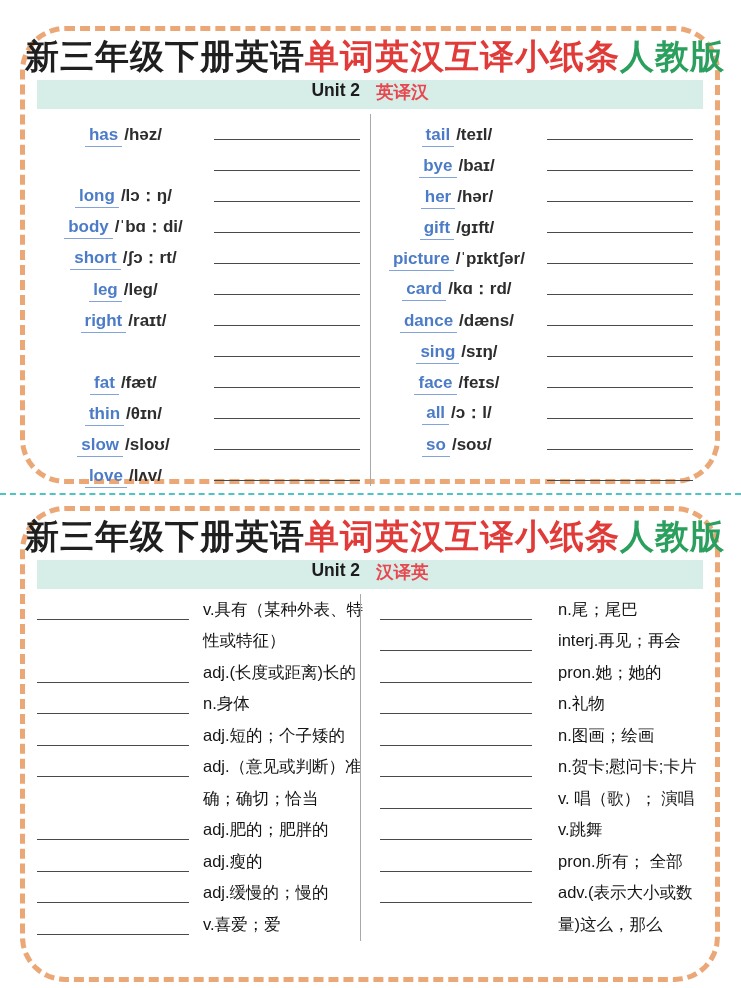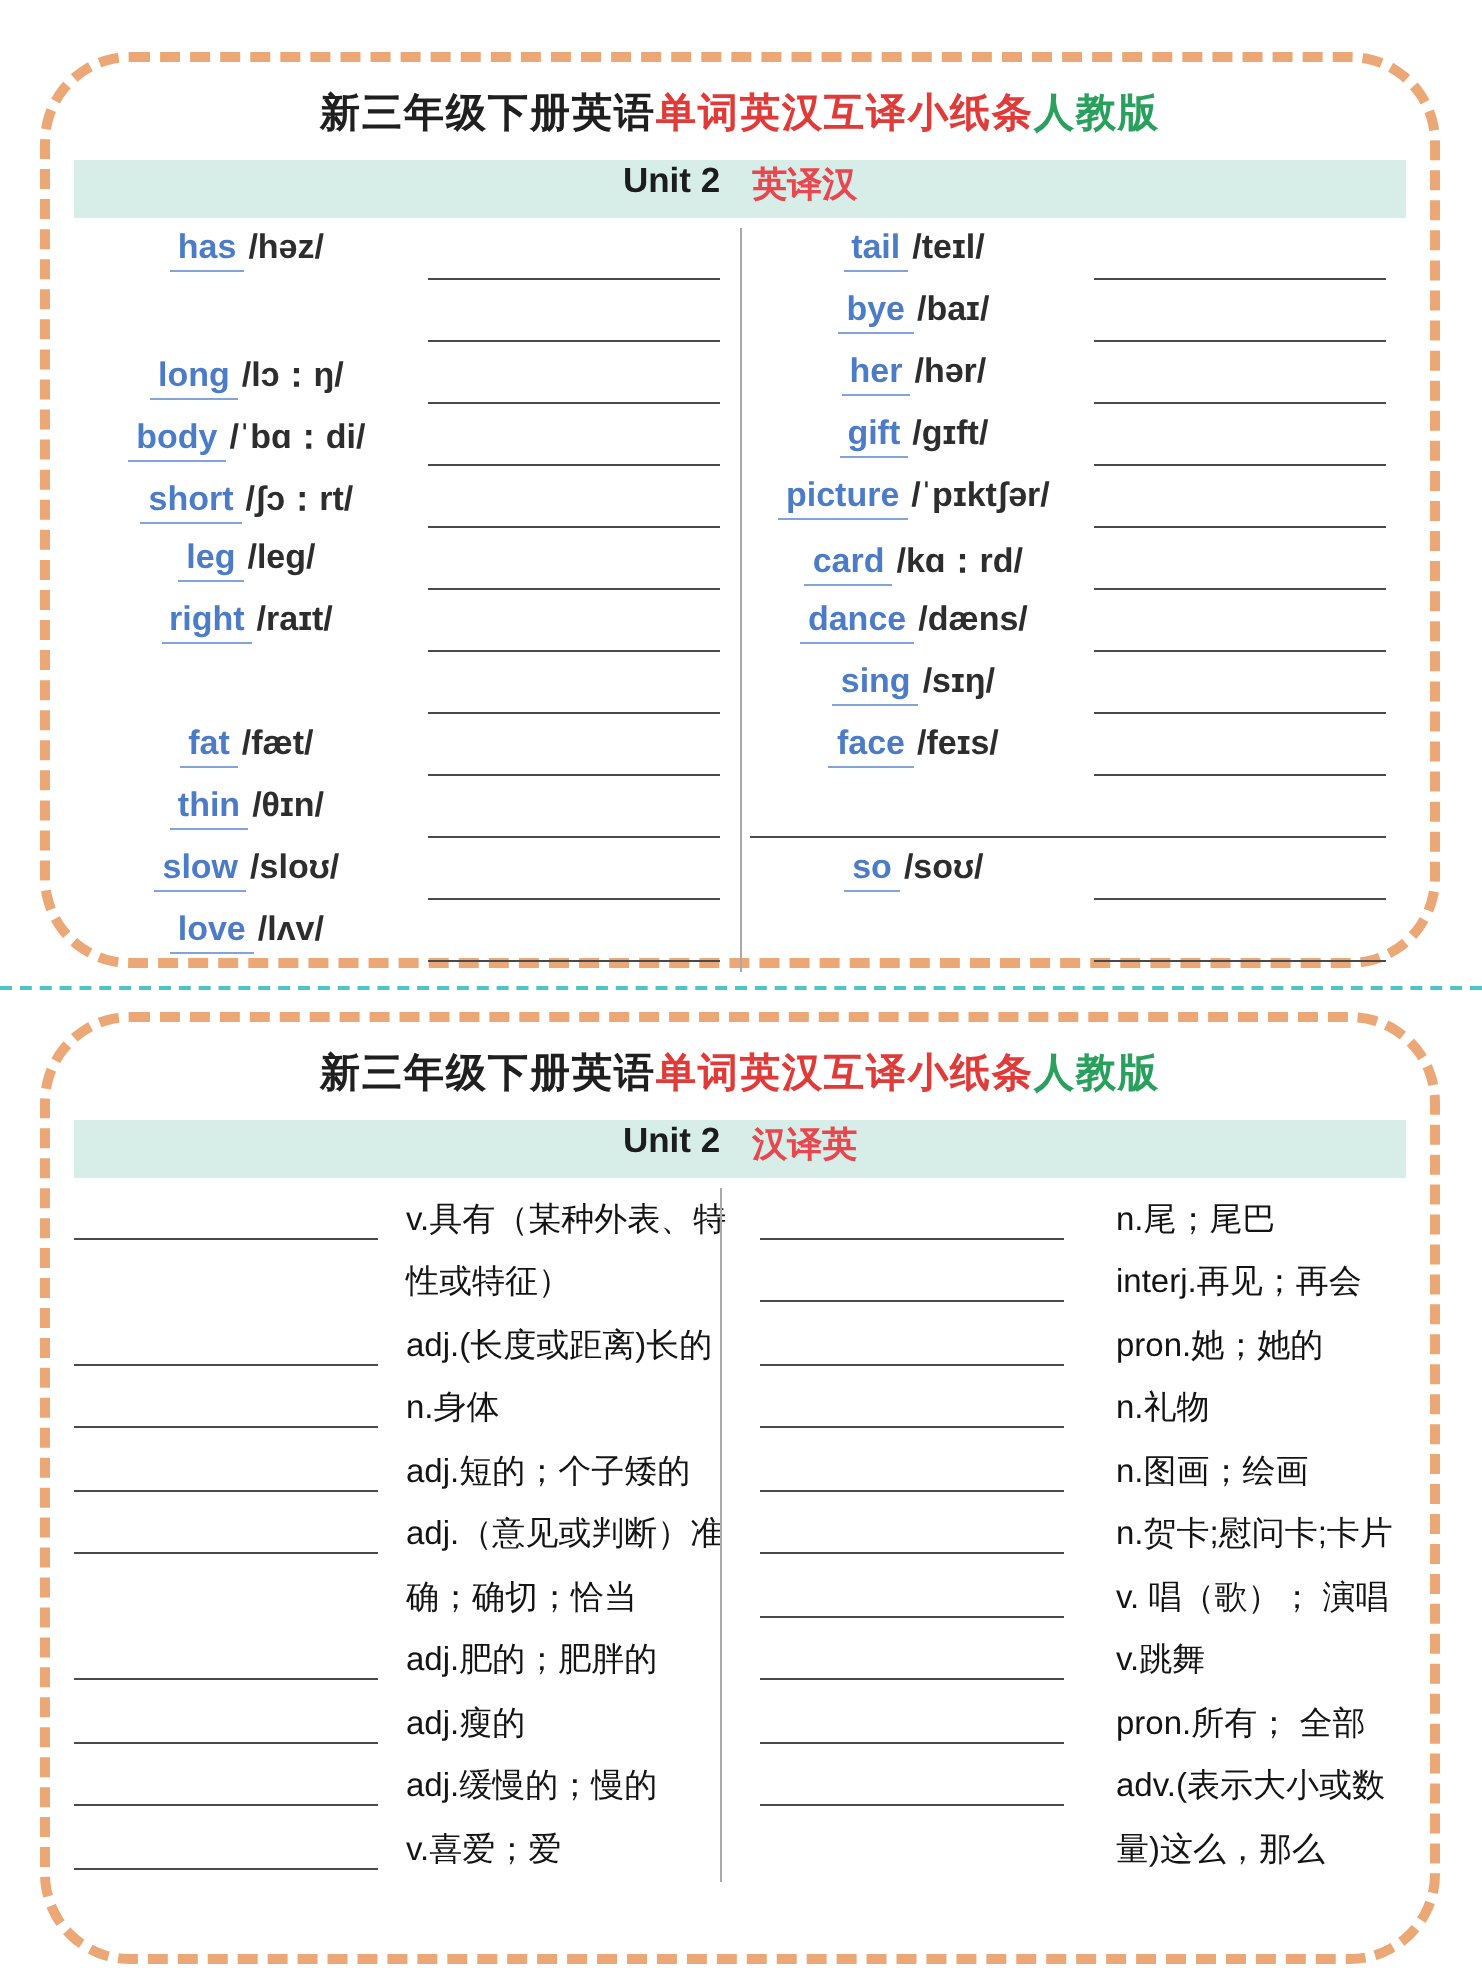--- a/index.html
+++ b/index.html
@@ -11,36 +11,36 @@
   .sheet{
     position:absolute;left:20px;width:700px;
     border:5px dashed #eba876;border-radius:45px;
     box-sizing:border-box;background:#ffffff;
   }
   #sheet1{top:26px;height:458px;}
   #sheet2{top:506px;height:476px;}
   .title{
     text-align:center;margin-top:7px;
     font-family:"Liberation Serif", serif;
-    font-size:20px;font-weight:600;letter-spacing:1px;
+    font-size:34px;font-weight:600;letter-spacing:1px;
     white-space:nowrap;line-height:38px;color:#1f1f1f;
   }
   .title .t-red{color:#e03b38;}
   .title .t-green{color:#2ba05e;}
   .unitbar{
     margin:4px 12px 0 12px;height:29px;background:#d6ede8;
     display:flex;align-items:flex-start;justify-content:center;gap:16px;
     font-size:17.5px;font-weight:bold;color:#1c1c1c;
   }
   .unitbar .mode{color:#e8474f;}
   .cols{display:flex;padding:5px 12px 0 12px;}
   .col{flex:1;display:flex;flex-direction:column;min-width:0;}
   .col + .col{border-left:1px solid #a9a9a9;}
   
-  .r1{height:31px;display:flex;align-items:flex-start;}
+  .r1{height:31px;display:flex;align-items:flex-end;}
   .wc{width:52%;text-align:center;white-space:nowrap;}
   .w{
     color:#4c7cc7;font-size:17px;font-weight:bold;
     border-bottom:1.5px solid #82a4da;padding:0 4px 2px 4px;
   }
   .w:empty{display:none;}
   .p{color:#2d2d2d;font-size:17px;font-weight:bold;margin-left:2px;}
   .line{
     flex:1;border-bottom:1.6px solid #4a4a4a;
     align-self:flex-end;margin:0 10px 5px 4px;height:0;
@@ -156,20 +156,21 @@
         </div>
       <div class="r1">
           <div class="wc"><span class="w">sing</span><span class="p">/sɪŋ/</span></div>
           <div class="line"></div>
         </div>
       <div class="r1">
           <div class="wc"><span class="w">face</span><span class="p">/feɪs/</span></div>
           <div class="line"></div>
         </div>
       <div class="r1">
+          <div class="wc"><span class="w">all</span><span class="p">/ɔ：l/</span></div>
           <div class="line"></div>
         </div>
       <div class="r1">
           <div class="wc"><span class="w">so</span><span class="p">/soʊ/</span></div>
           <div class="line"></div>
         </div>
       <div class="r1">
           <div class="wc"><span class="p"></span></div>
           <div class="line"></div>
         </div>

